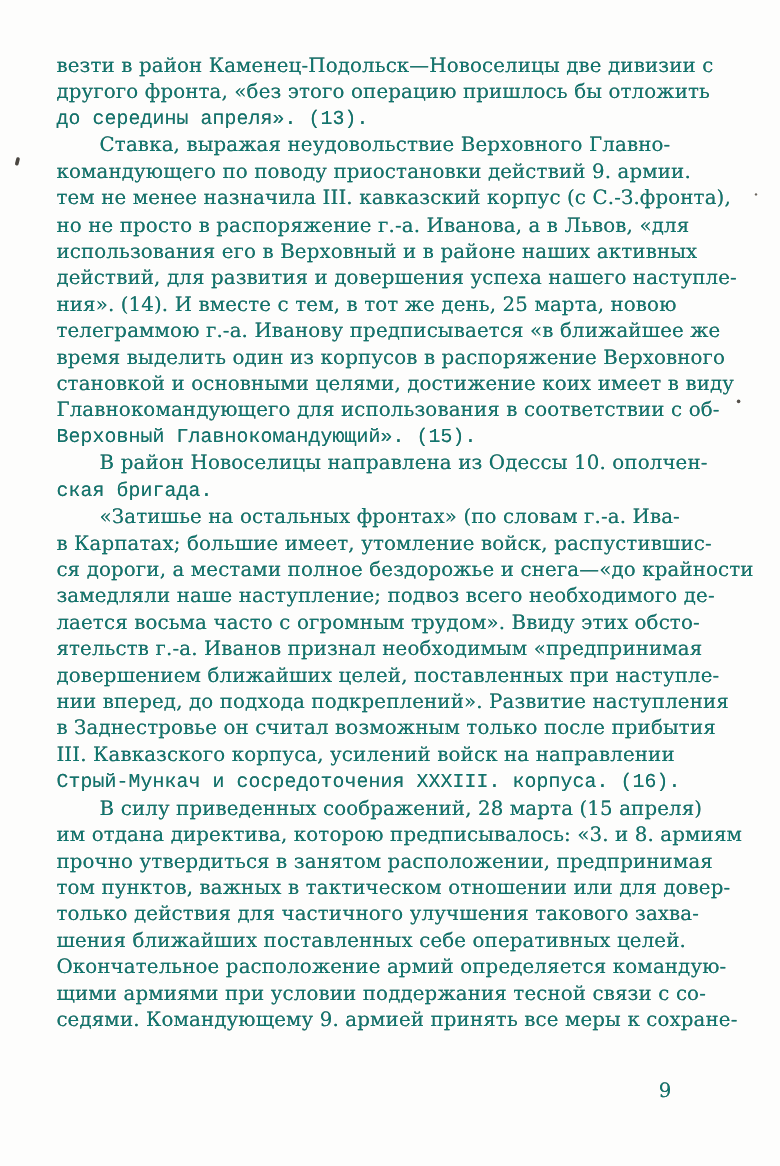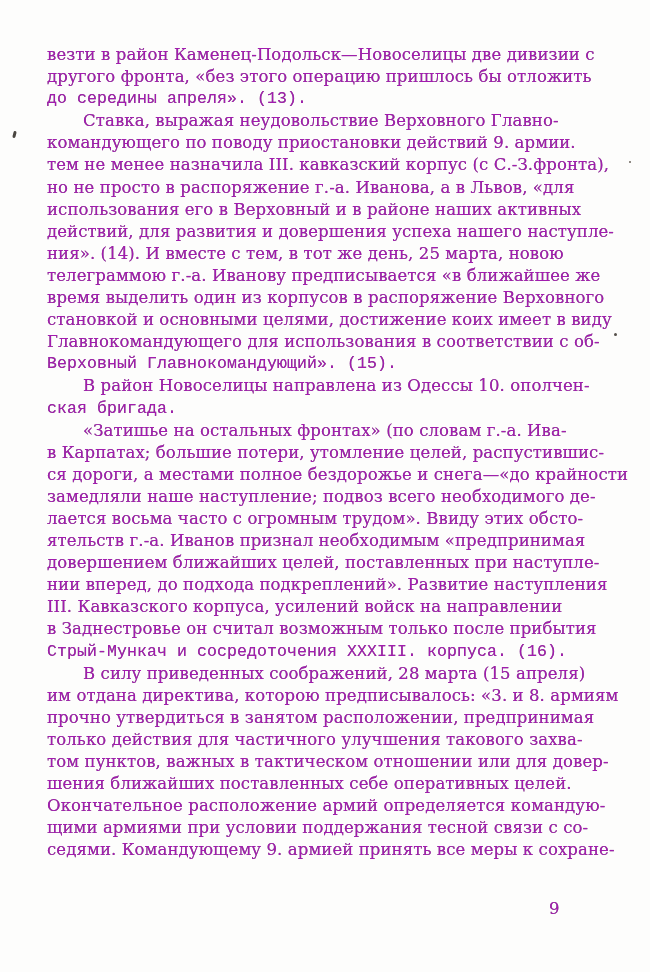--- a/index.html
+++ b/index.html
@@ -7,21 +7,21 @@
     padding: 0;
     background: #ffffff;
   }
   .page {
     position: relative;
     width: 650px;
     height: 972px;
     background: #fdfdfc;
     overflow: hidden;
     font-family: "DejaVu Serif", "Liberation Serif", serif;
-    color: #a21caf;
+    color: #0f766e;
   }
   .textblock {
     position: absolute;
     left: 47px;
     top: 44px;
     width: 561px;
   }
   .line {
     font-size: 16.5px;
     line-height: 22.1px;
@@ -90,35 +90,35 @@
       <div class="line">действий, для развития и довершения успеха нашего наступле-</div>
       <div class="line">ния». (14). И вместе с тем, в тот же день, 25 марта, новою</div>
       <div class="line">телеграммою г.-а. Иванову предписывается «в ближайшее же</div>
       <div class="line">время выделить один из корпусов в распоряжение Верховного</div>
       <div class="line">становкой и основными целями, достижение коих имеет в виду</div>
       <div class="line">Главнокомандующего для использования в соответствии с об-</div>
       <div class="line end">Верховный Главнокомандующий». (15).</div>
       <div class="line indent">В район Новоселицы направлена из Одессы 10. ополчен-</div>
       <div class="line end">ская бригада.</div>
       <div class="line indent">«Затишье на остальных фронтах» (по словам г.-а. Ива-</div>
-      <div class="line">в Карпатах; большие потери, утомление целей, распустившис-</div>
+      <div class="line">в Карпатах; большие имеет, утомление войск, распустившис-</div>
       <div class="line">ся дороги, а местами полное бездорожье и снега—«до крайности</div>
       <div class="line">замедляли наше наступление; подвоз всего необходимого де-</div>
       <div class="line">лается восьма часто с огромным трудом». Ввиду этих обсто-</div>
       <div class="line">ятельств г.-а. Иванов признал необходимым «предпринимая</div>
       <div class="line">довершением ближайших целей, поставленных при наступле-</div>
       <div class="line">нии вперед, до подхода подкреплений». Развитие наступления</div>
+      <div class="line">в Заднестровье он считал возможным только после прибытия</div>
       <div class="line">III. Кавказского корпуса, усилений войск на направлении</div>
-      <div class="line">в Заднестровье он считал возможным только после прибытия</div>
       <div class="line end">Стрый-Мункач и сосредоточения XXXIII. корпуса. (16).</div>
       <div class="line indent">В силу приведенных соображений, 28 марта (15 апреля)</div>
       <div class="line">им отдана директива, которою предписывалось: «3. и 8. армиям</div>
       <div class="line">прочно утвердиться в занятом расположении, предпринимая</div>
+      <div class="line">том пунктов, важных в тактическом отношении или для довер-</div>
       <div class="line">только действия для частичного улучшения такового захва-</div>
-      <div class="line">том пунктов, важных в тактическом отношении или для довер-</div>
       <div class="line">шения ближайших поставленных себе оперативных целей.</div>
       <div class="line">Окончательное расположение армий определяется командую-</div>
       <div class="line">щими армиями при условии поддержания тесной связи с со-</div>
       <div class="line">седями. Командующему 9. армией принять все меры к сохране-</div>
     </div>
   <div class="pagenum">9</div>
   <span class="speck s1"></span>
   <span class="speck s2"></span>
   <span class="speck s3"></span>
 </div>

